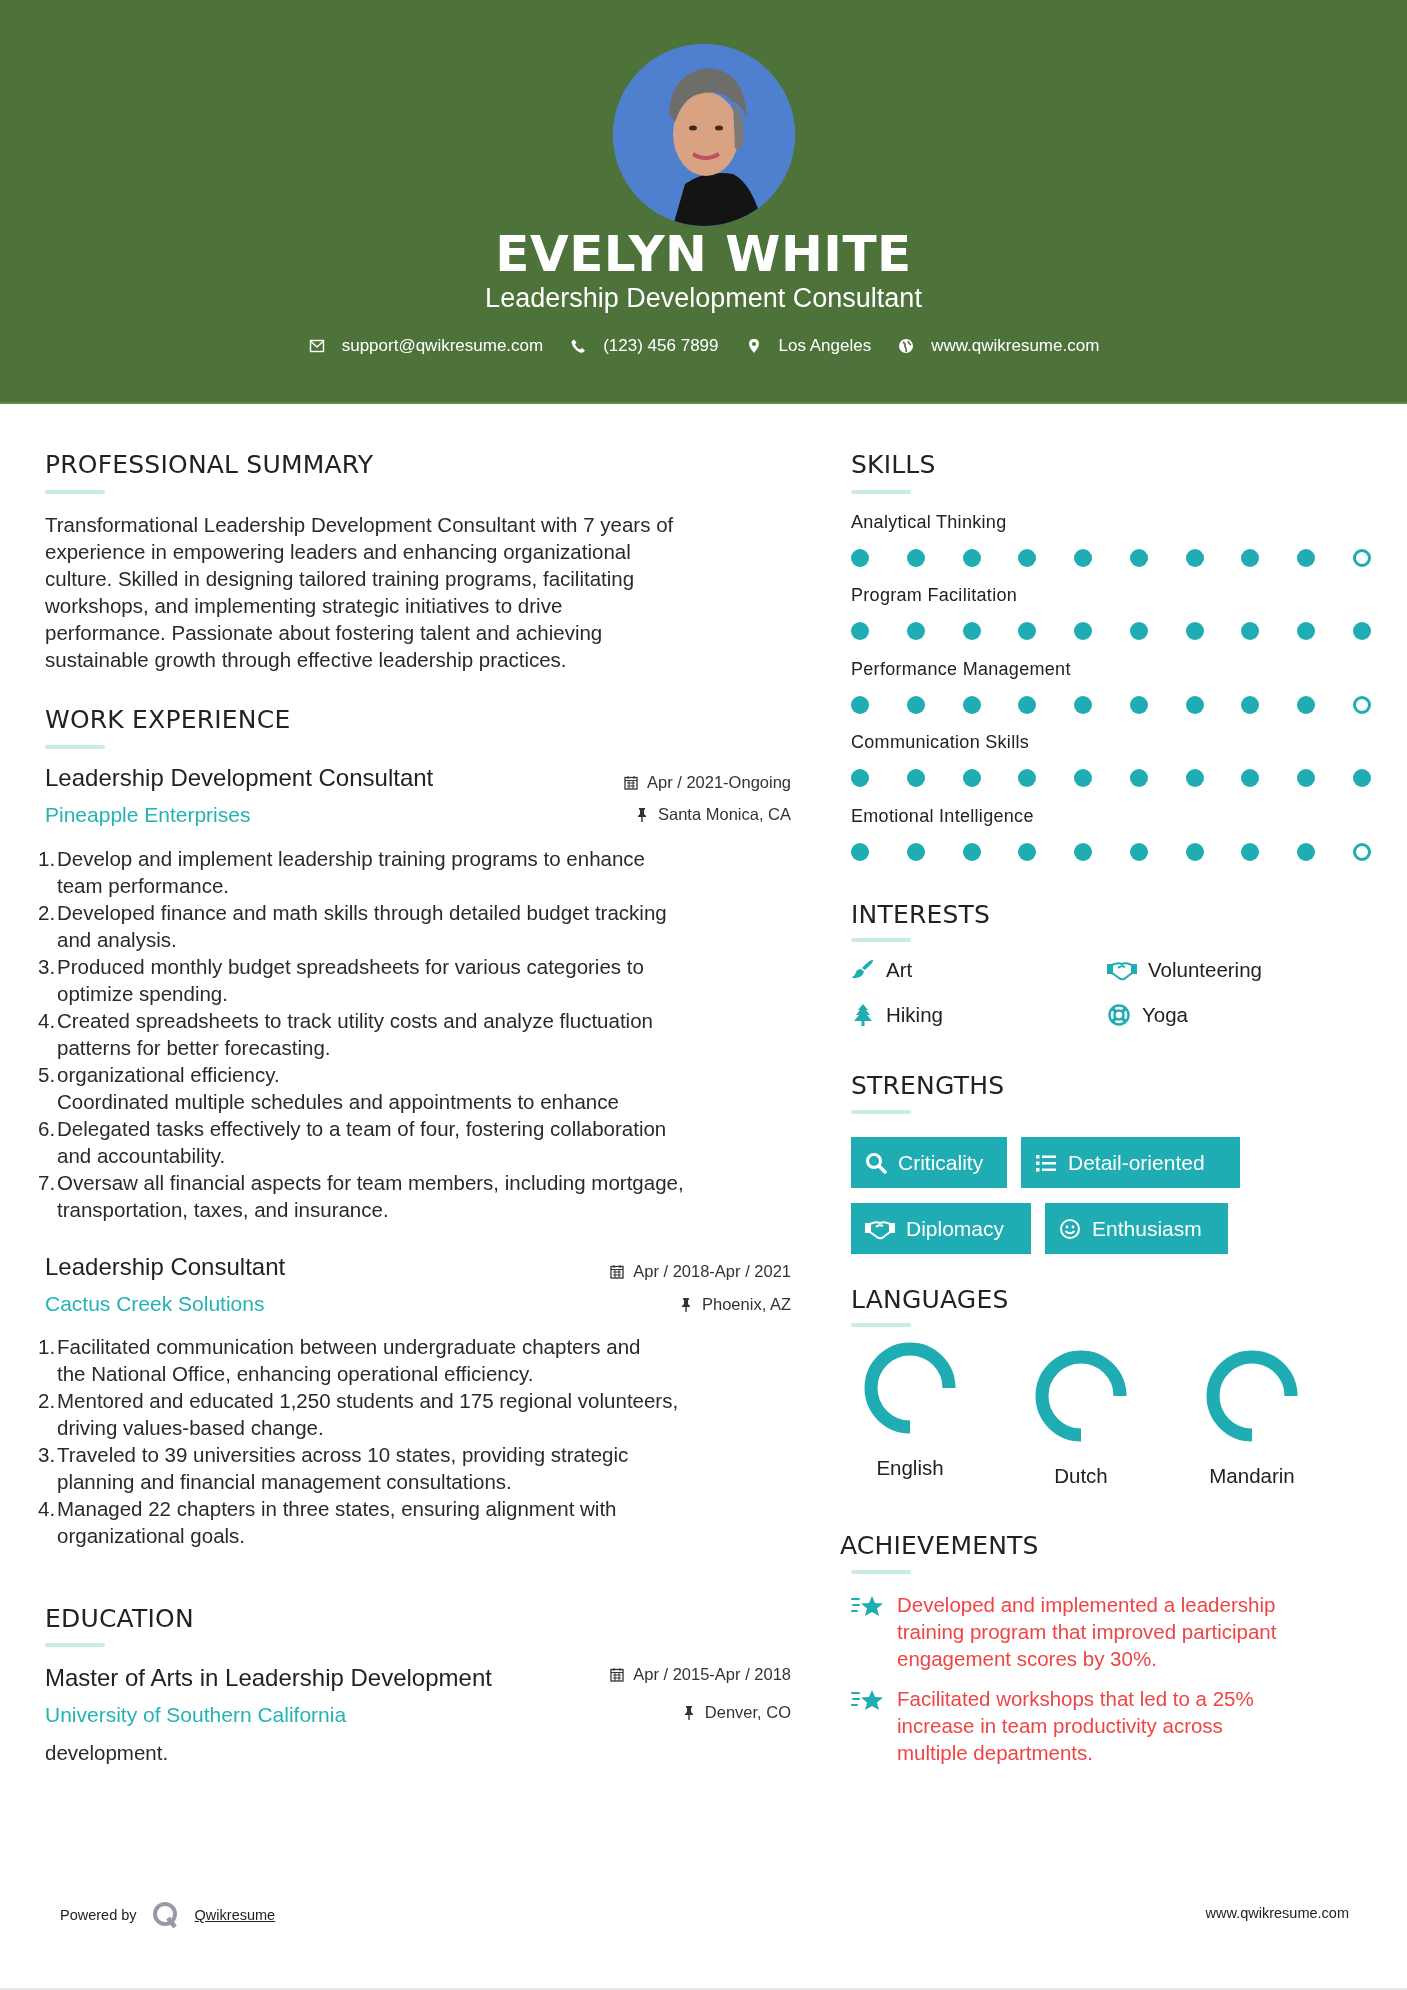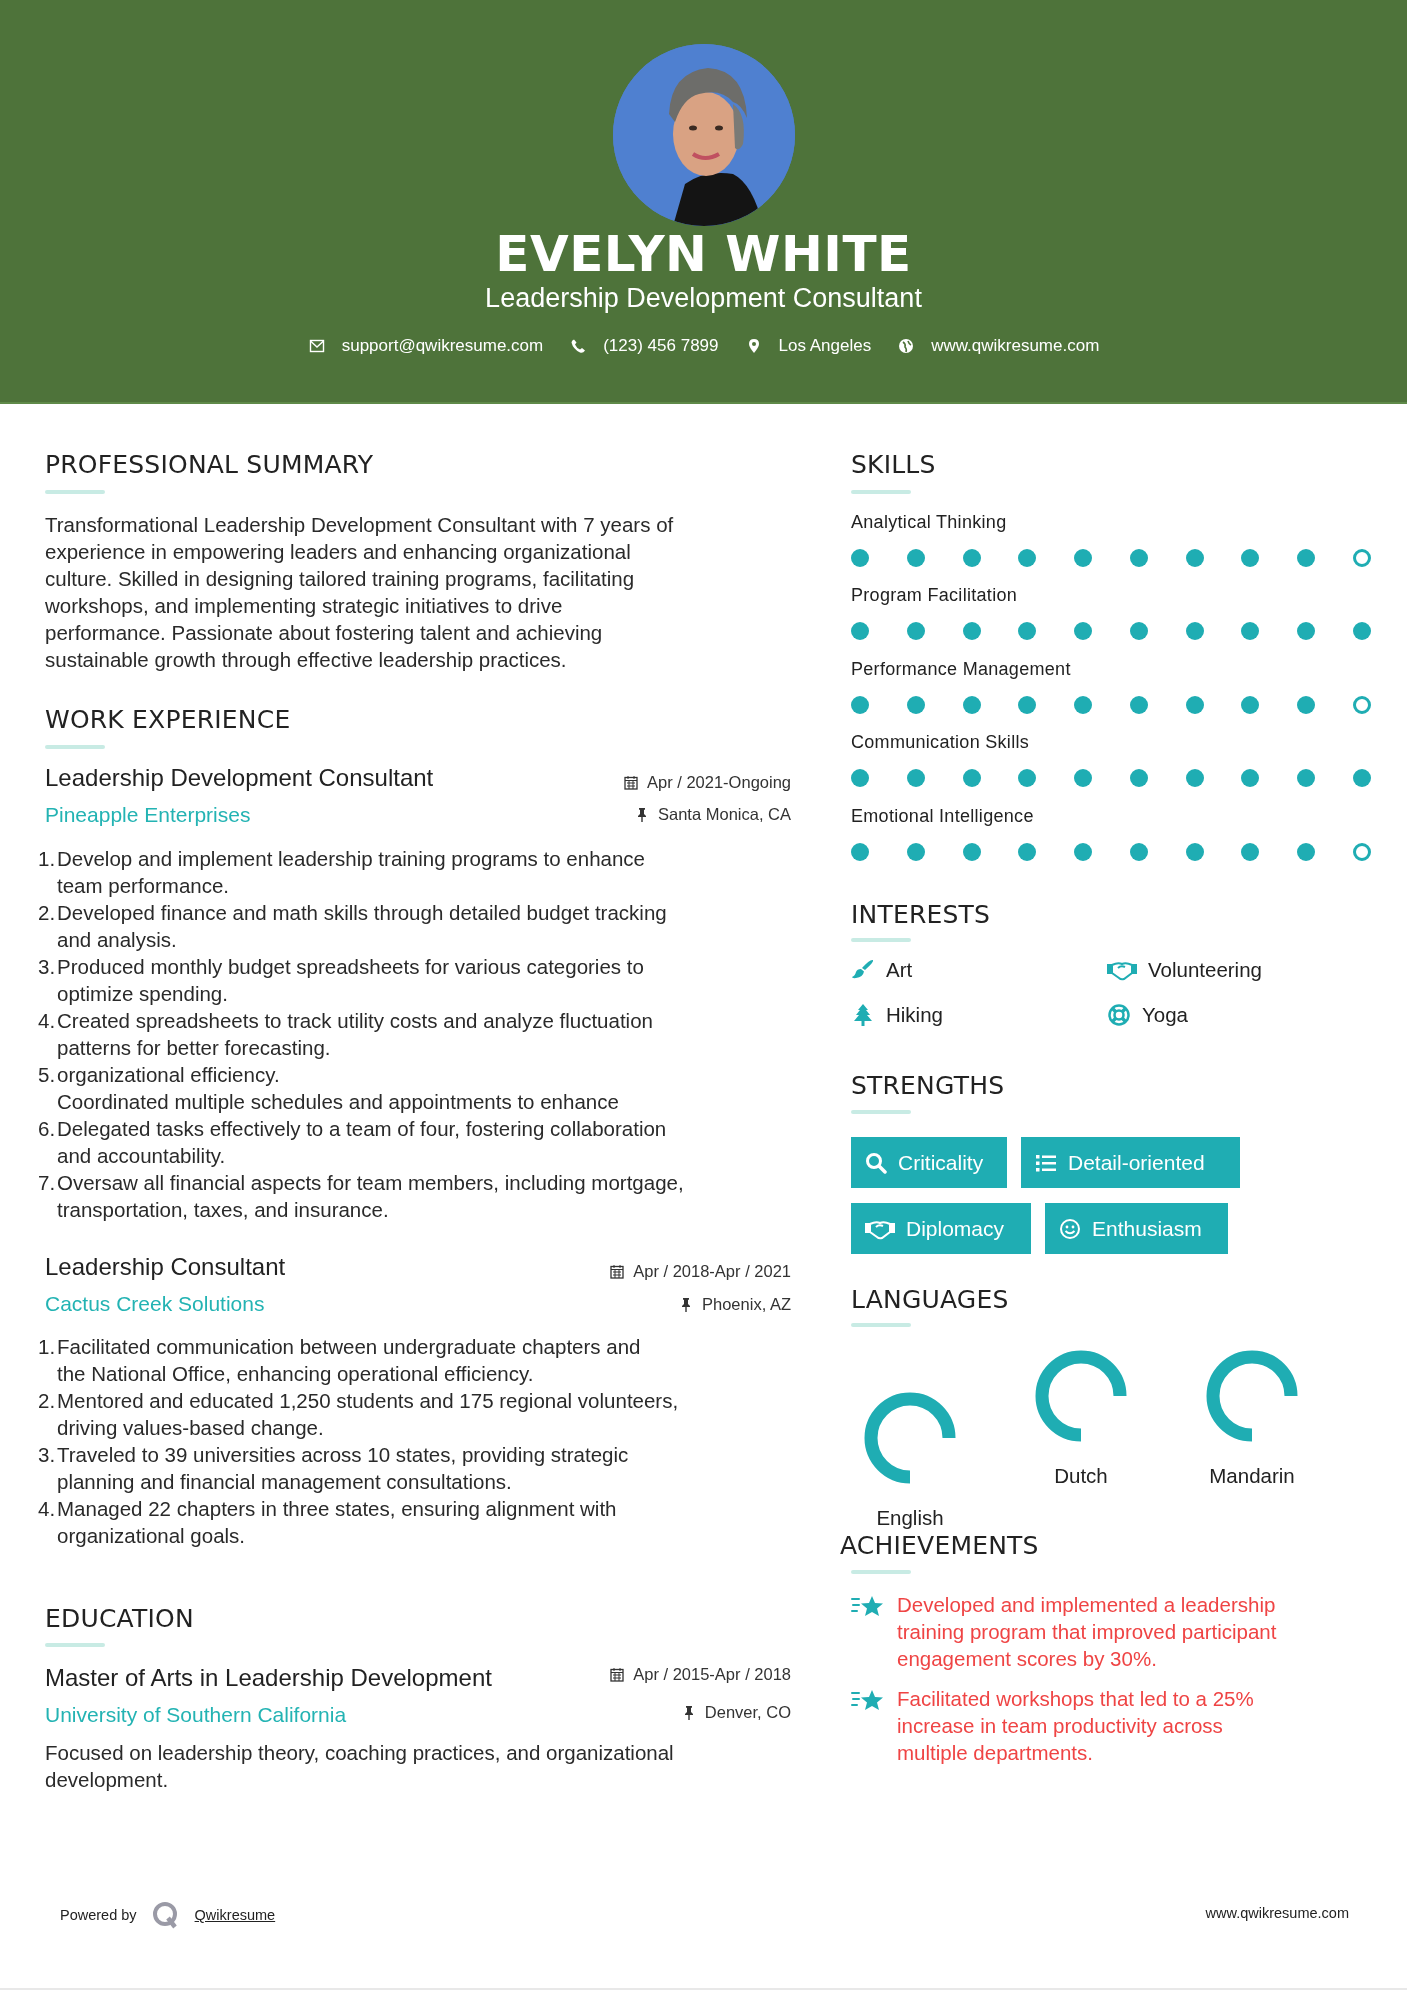--- a/index.html
+++ b/index.html
@@ -254,21 +254,20 @@
 <div class="meta" style="top:1703px;">
   <span class="mi">
     <svg viewBox="0 0 14 15">
         <path d="M4 1 H10 V2.5 L9 3 V7 L11 9 V10 H3 V9 L5 7 V3 L4 2.5Z" fill="#333"></path>
         <rect x="6.3" y="10" width="1.4" height="5" fill="#333"></rect>
       </svg>
   </span>
   <span>Denver, CO</span>
 </div>
 <div class="para" style="left:45px; top:1739px; width:770px;">
-  <div>Focused on leadership theory, coaching practices, and organizational</div>
   <div>development.</div>
 </div>
 
 <div class="sec-h" style="left:851px; top:450px;">SKILLS</div>
 <div class="sec-line" style="left:851px; top:490px;"></div>
 
 <div class="skill-label" style="top:512px;">Analytical Thinking</div>
 <div class="dots" style="top:549px;">
     <span class="dot"></span>
     <span class="dot"></span>
@@ -416,21 +415,21 @@
         <circle cx="8" cy="9" r="1.4" fill="#fff"></circle>
         <circle cx="14" cy="9" r="1.4" fill="#fff"></circle>
         <path d="M6.5 13 Q11 17.5 15.5 13" fill="none" stroke="#fff" stroke-width="2"></path>
       </svg>
   </span>
   <span>Enthusiasm</span>
 </div>
 
 <div class="sec-h" style="left:851px; top:1285px;">LANGUAGES</div>
 <div class="sec-line" style="left:851px; top:1323px;"></div>
-<div class="lang" style="left:850px; top:1392px;">
+<div class="lang" style="left:850px; top:1342px;">
   <svg viewBox="0 0 92 92">
       <path class="arc" fill="none" stroke="#1fadb3" stroke-width="13" d="M 46 85 A 39 39 0 1 1 85 45.99999999999999"></path>
     </svg>
   <div class="lname">English</div>
 </div>
 <div class="lang" style="left:1021px; top:1350px;">
   <svg viewBox="0 0 92 92">
       <path class="arc" fill="none" stroke="#1fadb3" stroke-width="13" d="M 46 85 A 39 39 0 1 1 85 45.99999999999999"></path>
     </svg>
   <div class="lname">Dutch</div>

